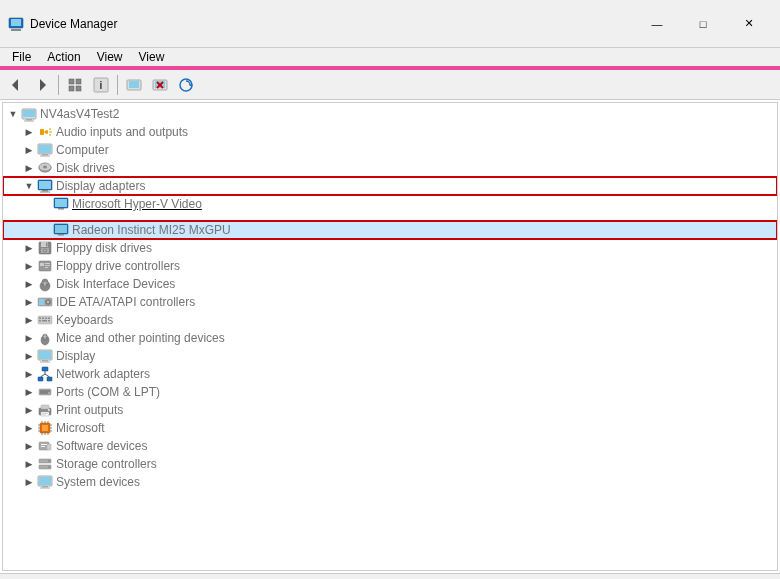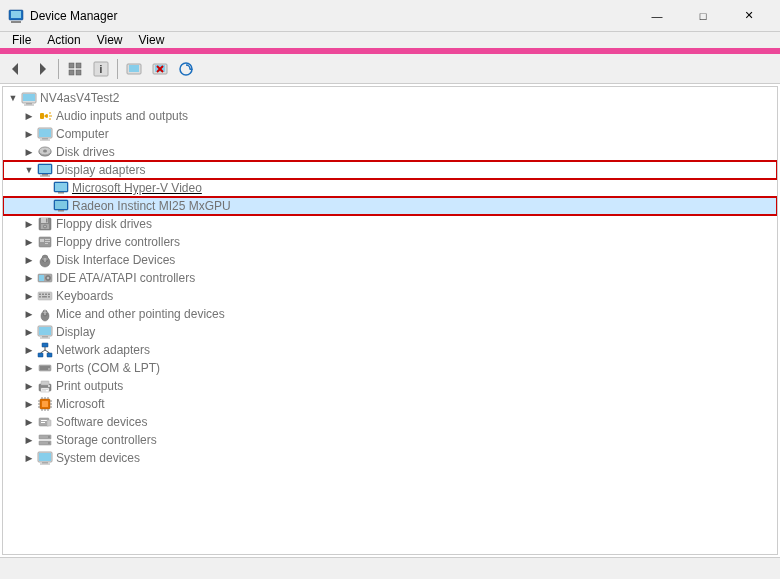--- a/index.html
+++ b/index.html
@@ -8,21 +8,21 @@
       height: 579px;
       font-family: 'Segoe UI', Tahoma, Geneva, Verdana, sans-serif;
       font-size: 12px;
       background: #f0f0f0;
       overflow: hidden;
     }
 
     
     .title-bar {
       background: #f0f0f0;
-      height: 32px;
+      height: 48px;
       display: flex;
       align-items: center;
       padding: 0 8px;
       border-bottom: 1px solid #ccc;
     }
     .title-bar-icon {
       width: 16px;
       height: 16px;
       margin-right: 6px;
     }
@@ -47,21 +47,21 @@
       justify-content: center;
     }
 
     
     .menu-bar {
       background: #f0f0f0;
       height: 22px;
       display: flex;
       align-items: center;
       padding: 0 4px;
-      border-bottom: 6px solid #ec4899;
+      border-bottom: 4px solid #ec4899;
     }
     .menu-item {
       padding: 2px 8px;
       cursor: pointer;
       font-size: 12px;
     }
 
     
     .toolbar {
       background: #f0f0f0;
@@ -163,20 +163,21 @@
     .red-box {
       outline: 2px solid #cc0000;
       outline-offset: -1px;
     }
 
     
     .selected-row {
       background: #cce8ff;
       outline: 2px solid #cc0000;
       outline-offset: -1px;
+      margin-top: 8px;
     }
   </style>
 </head>
 <body>
 
 <div class="title-bar">
   <span class="title-bar-icon">
     <svg width="16" height="16" viewBox="0 0 16 16">
       <rect x="1" y="2" width="14" height="10" rx="1" fill="#1c6fbe" stroke="#0a4080" stroke-width="0.5"></rect>
       <rect x="3" y="13" width="10" height="2" fill="#888"></rect>

